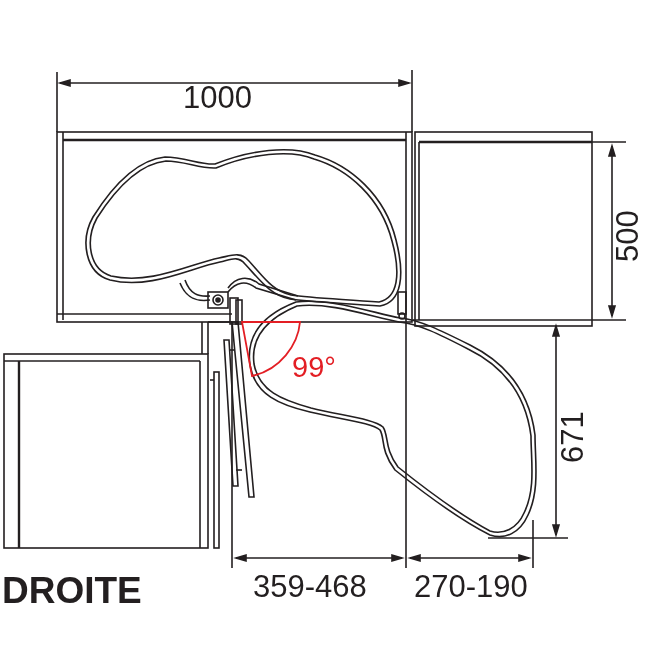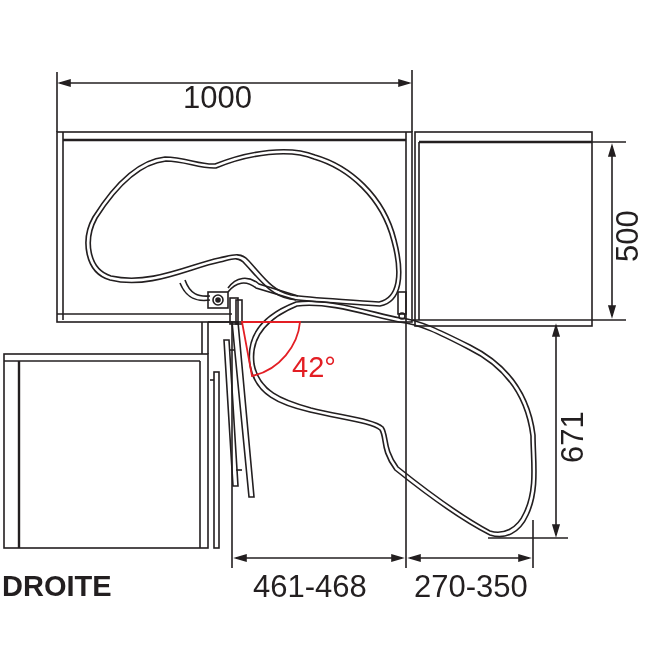--- a/index.html
+++ b/index.html
@@ -4,21 +4,21 @@
 <style>
   html, body { margin: 0; padding: 0; background: #ffffff; }
   body { width: 650px; height: 650px; position: relative; overflow: hidden;
          font-family: "Liberation Sans", sans-serif; }
   svg { position: absolute; left: 0; top: 0; }
   .dim-label { position: absolute; color: #231f20; font-family: "Liberation Sans", sans-serif;
                font-size: 31px; line-height: 1; white-space: nowrap; }
   .angle-label { position: absolute; color: #e31e24; font-family: "Liberation Sans", sans-serif;
                  font-size: 29px; line-height: 1; white-space: nowrap; }
   .side-label { position: absolute; color: #231f20; font-family: "Liberation Sans", sans-serif;
-                font-size: 29px; font-weight: bold; line-height: 1; white-space: nowrap; }
+                font-size: 37px; font-weight: bold; line-height: 1; white-space: nowrap; }
   .vert { transform-origin: left top; transform: rotate(-90deg); }
 </style>
 </head>
 <body>
 
 <svg width="650" height="650" viewBox="0 0 650 650">
   <g fill="none" stroke="#231f20" stroke-width="1.6">
 
     <g>
       <line x1="57" y1="72" x2="57" y2="132"></line>
@@ -115,16 +115,16 @@
   </g>
 
   <g fill="none" stroke="#e31e24" stroke-width="1.8">
     <path d="M242 322 L300 322 C298 345 280 370 252 376 Z"></path>
   </g>
 </svg>
 
 <div class="dim-label" style="left:183px; top:48px;margin-top:34px;">1000</div>
 <div class="dim-label vert" style="left:612px; top:262px;">500</div>
 <div class="dim-label vert" style="left:557px; top:463px;">671</div>
-<div class="dim-label" style="left:253px; top:571px;">461-468</div>
-<div class="dim-label" style="left:414px; top:571px;">270-350</div>
-<div class="angle-label" style="left:292px; top:353px;">42°</div>
+<div class="dim-label" style="left:253px; top:571px;">359-468</div>
+<div class="dim-label" style="left:414px; top:571px;">270-190</div>
+<div class="angle-label" style="left:292px; top:353px;">99°</div>
 <div class="side-label" style="left:2px; top:572px;">DROITE</div>
 
 </body></html>

